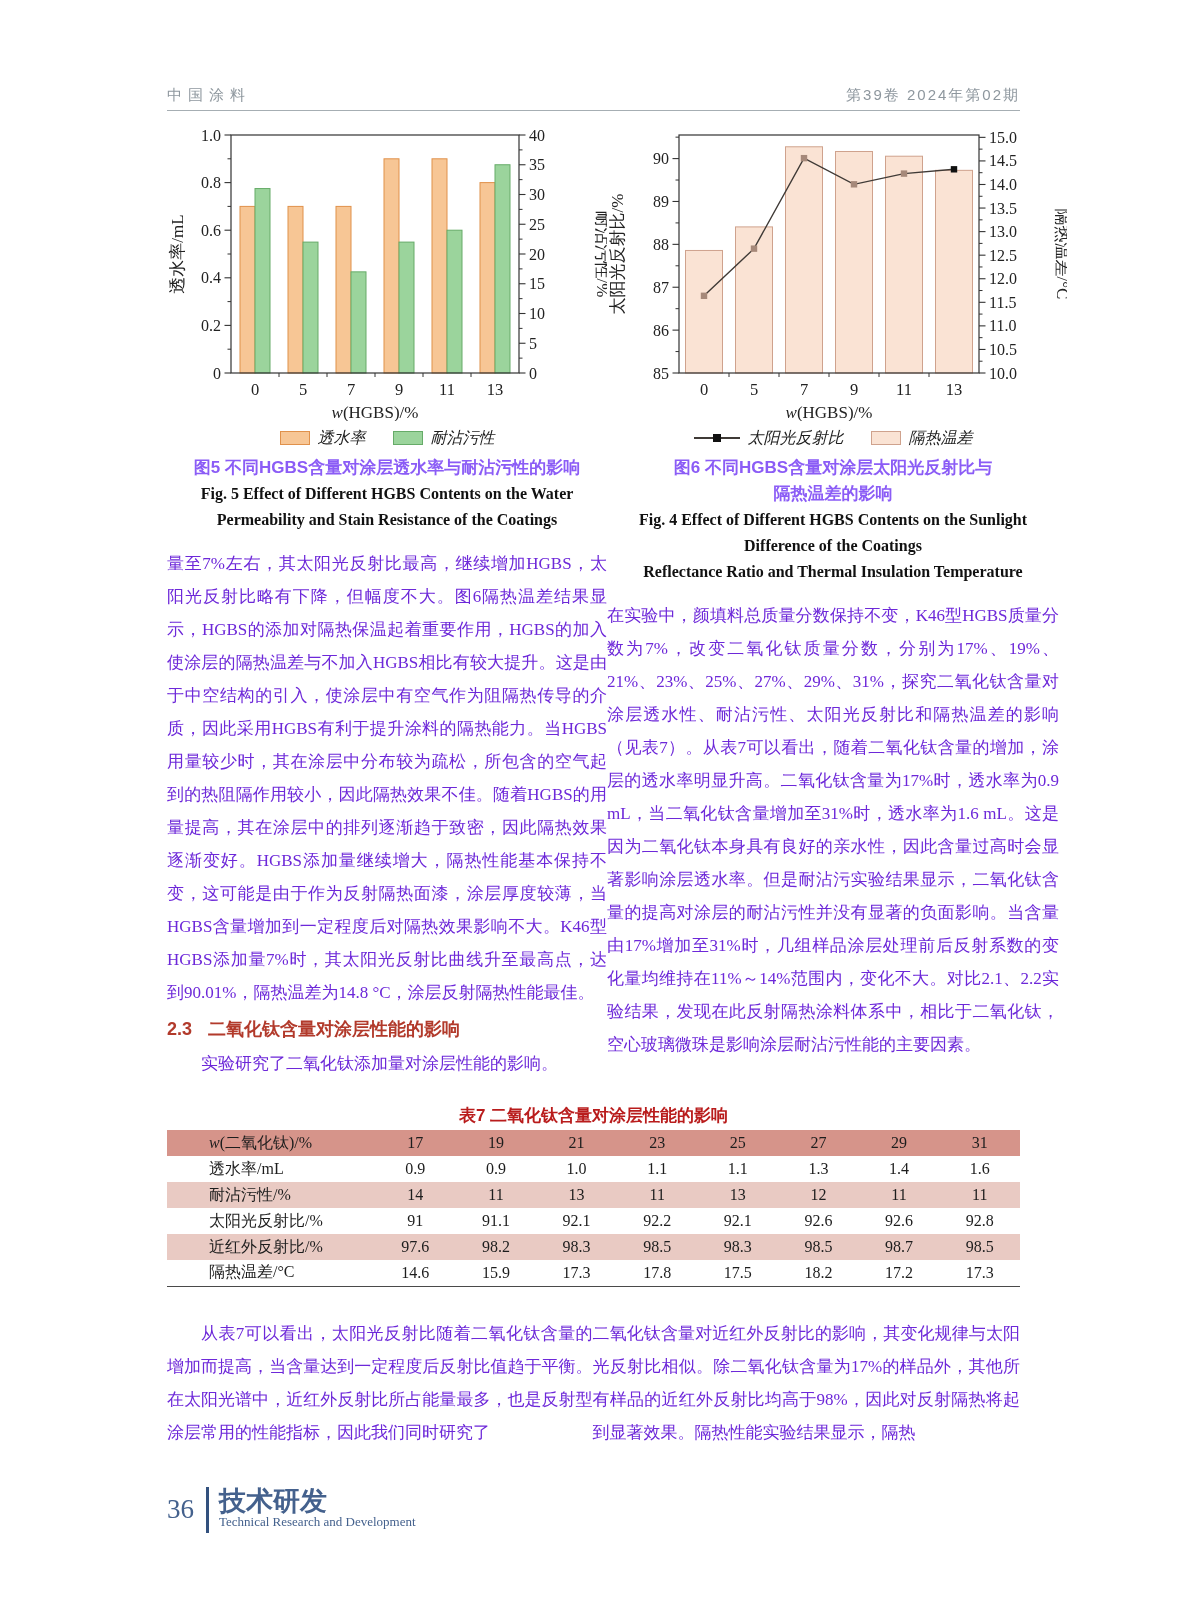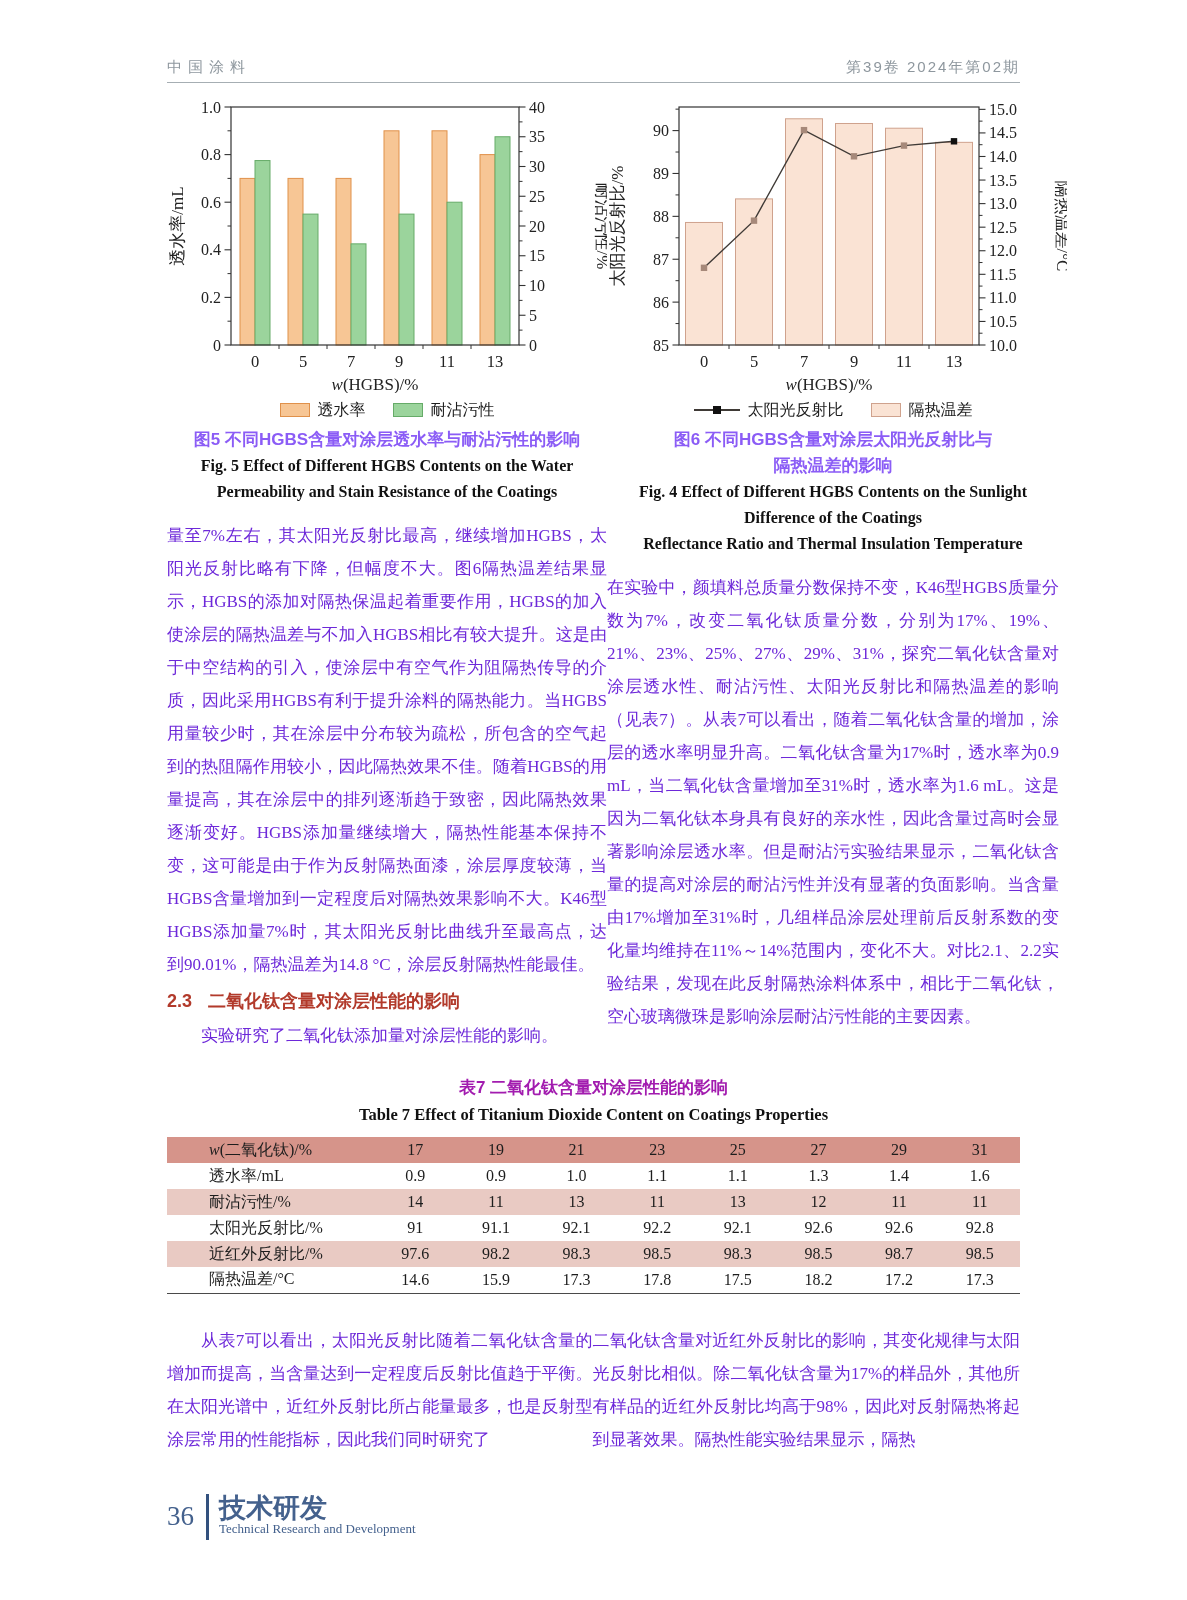--- a/index.html
+++ b/index.html
@@ -5,41 +5,41 @@
   :root{
     --tbl-head:#d6948a;
     --tbl-alt:#e9cac3;
     --accent-red:#b23a2b;
     --footer-blue:#44618d;
   }
   *{box-sizing:border-box}
   body{margin:0;background:#ffffff}
   .page{
     position:relative;width:1119px;height:1600px;margin:0 auto;background:#fff;
-    padding:58px 133px 0;overflow:hidden;
+    padding:86px 133px 0;overflow:hidden;
     font-family:"Liberation Serif","DejaVu Serif",serif;color:#1d1d1d;
   }
   
   .pg-header{
     display:flex;justify-content:space-between;align-items:flex-end;
     padding-bottom:5px;border-bottom:1px solid #a6aeb3;
     color:#8e979e;font-size:15px;font-family:"Liberation Sans","DejaVu Sans",sans-serif;
   }
   .pg-header .journal{letter-spacing:6px}
   .pg-header .issue{letter-spacing:2px}
 
   
   .cols{display:flex;justify-content:space-between;margin-top:14px}
   .col-l{width:450px}
   .col-r{width:452px}
 
   figure{margin:0}
   .legend-row{
     display:flex;justify-content:center;align-items:center;gap:27px;
-    height:26px;font-size:16px;
+    height:26px;font-size:16px;font-style:italic;
   }
   .legend-item{display:flex;align-items:center;gap:8px}
   .swatch{display:inline-block;width:30px;height:14px;border:1px solid #888}
   .legend-line{position:relative;display:inline-block;width:46px;height:2px;background:#3f3a36}
   .legend-line .mk{position:absolute;left:19px;top:-3px;width:8px;height:8px;background:#111}
 
   .cap-cn{font-family:"Liberation Sans","DejaVu Sans",sans-serif;font-weight:700;
           font-size:17px;line-height:26px;text-align:center;margin-top:4px;color:#8b5cf6}
   .cap-en{font-weight:700;font-size:16px;line-height:26px;text-align:center;color:#111}
 
@@ -49,21 +49,21 @@
 
   .sec-head{
     color:var(--accent-red);font-family:"Liberation Sans","DejaVu Sans",sans-serif;
     font-weight:700;font-size:18px;line-height:26px;margin:7px 0 5px;
   }
   .sec-head .num{margin-right:16px}
 
   
   .table-block{margin-top:22px}
   .tbl-title-cn{text-align:center;font-family:"Liberation Sans","DejaVu Sans",sans-serif;
-                font-weight:700;font-size:17px;line-height:28px;color:#a21caf}
+                font-weight:700;font-size:17px;line-height:28px;color:#b91c1c}
   .tbl-title-en{text-align:center;font-weight:700;font-size:16.5px;line-height:26px;
                 margin-bottom:9px;color:#111}
   table.t7{width:100%;border-collapse:collapse;font-size:16px}
   table.t7 td,table.t7 th{height:26px;padding:0 2px;text-align:center;font-weight:400}
   table.t7 .lbl{text-align:left;padding-left:42px;width:208px}
   table.t7 tr.hd{background:var(--tbl-head)}
   table.t7 tr.alt{background:var(--tbl-alt)}
   table.t7 tr.lastrow td{border-bottom:1.6px solid #4a4a4a}
 
   .bottom-cols{display:flex;justify-content:space-between;margin-top:30px}
@@ -294,21 +294,20 @@
           <div class="cap-en">Reflectance Ratio and Thermal Insulation Temperature</div>
         </figcaption>
       </figure>
 
       <p class="body-p mt14">在实验中，颜填料总质量分数保持不变，K46型HGBS质量分数为7%，改变二氧化钛质量分数，分别为17%、19%、21%、23%、25%、27%、29%、31%，探究二氧化钛含量对涂层透水性、耐沾污性、太阳光反射比和隔热温差的影响（见表7）。从表7可以看出，随着二氧化钛含量的增加，涂层的透水率明显升高。二氧化钛含量为17%时，透水率为0.9 mL，当二氧化钛含量增加至31%时，透水率为1.6 mL。这是因为二氧化钛本身具有良好的亲水性，因此含量过高时会显著影响涂层透水率。但是耐沾污实验结果显示，二氧化钛含量的提高对涂层的耐沾污性并没有显著的负面影响。当含量由17%增加至31%时，几组样品涂层处理前后反射系数的变化量均维持在11%～14%范围内，变化不大。对比2.1、2.2实验结果，发现在此反射隔热涂料体系中，相比于二氧化钛，空心玻璃微珠是影响涂层耐沾污性能的主要因素。</p>
     </div>
   </div>
 
   <div class="table-block">
     <div class="tbl-title-cn">表7  二氧化钛含量对涂层性能的影响</div>
-    <div class="tbl-title-en">Table 7   Effect of Titanium Dioxide Content on Coatings Properties</div>
     <table class="t7" id="table7">
         <tbody>
           <tr class="hd">
             <th class="lbl"><i>w</i>(二氧化钛)/%</th>
             <th>17</th>
             <th>19</th>
             <th>21</th>
             <th>23</th>
             <th>25</th>
             <th>27</th>

